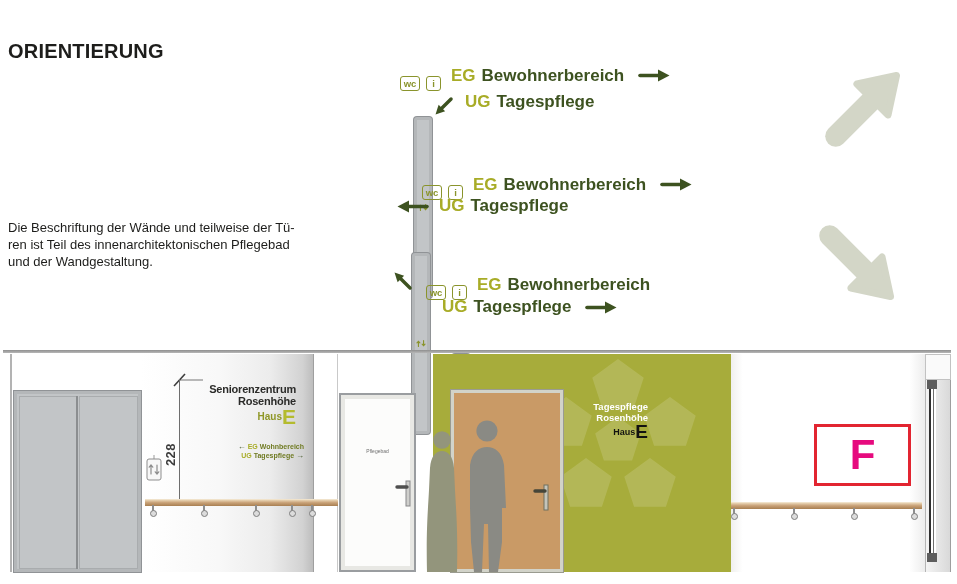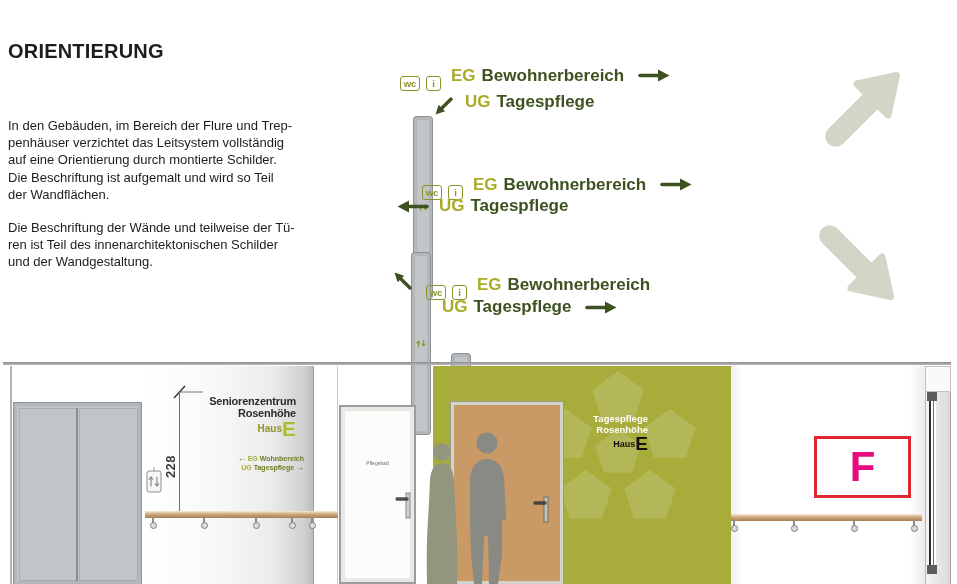--- a/index.html
+++ b/index.html
@@ -22,21 +22,21 @@
         height:15px;min-width:15px;padding:0 2px;border:1.6px solid #8a942c;border-radius:3px;
         color:#8a942c;font-size:9.5px;font-weight:bold;line-height:1;flex:none;margin-top:16px;}
   .ibox.wc{width:20px;}
   .ibox.lift{width:18px;padding:0;}
   svg.arr{flex:none;display:block;}
 
   
   .big-arrow{position:absolute;}
 
   
-  .drawing{position:absolute;left:0;top:362px;width:957px;height:222px;}
+  .drawing{position:absolute;left:0;top:350px;width:957px;height:222px;}
   .topline{position:absolute;left:3px;top:0;width:948px;height:3px;
            background:linear-gradient(to bottom,#8f8f8f,#b7b7b7);}
   .wall-grad{position:absolute;left:141px;top:4px;width:172px;height:218px;
              background:linear-gradient(to right,#ffffff 0%,#f8f8f8 45%,#ececec 75%,#d2d2d2 94%,#bdbdbd 100%);}
   .wall-right{position:absolute;left:731px;top:4px;width:194px;height:218px;
               background:linear-gradient(to right,#f0f0ee 0%,#ffffff 6%,#ffffff 92%,#ededed 100%);}
   .joint{position:absolute;top:4px;width:1px;height:218px;}
   .lift{position:absolute;left:14px;top:41px;width:127px;height:181px;box-sizing:border-box;
         background:#c2c5c7;border:3px solid #b4b7b9;box-shadow:0 0 0 1px #909396;}
   .lift-panel{position:absolute;top:2px;bottom:0;width:57px;
@@ -86,27 +86,22 @@
   .leftline{position:absolute;left:10px;top:4px;width:2px;height:218px;background:#b3b3b3;}
 </style>
 </head>
 <body>
 
 <div class="page">
 
   <div class="doc-title">
     <div>ORIENTIERUNG</div>
   </div>
-  <div class="para p1">In den Gebäuden, im Bereich der Flure und Trep-
-penhäuser verzichtet das Leitsystem vollständig
-auf eine Orientierung durch montierte Schilder.
-Die Beschriftung ist aufgemalt und wird so Teil
-der Wandflächen.</div>
   <div class="para p2">Die Beschriftung der Wände und teilweise der Tü-
-ren ist Teil des innenarchitektonischen Schilder
+ren ist Teil des innenarchitektonischen Pflegebad
 und der Wandgestaltung.</div>
 
   <div class="sign-row" style="left:400px;top:60px;">
     <span class="ibox wc">wc</span>
     <span class="ibox">i</span>
     <span class="ibox lift">
       <svg width="14" height="11" viewBox="0 0 14 11">
           <g stroke="#8a942c" stroke-width="1.3" fill="none" stroke-linecap="round">
             <path d="M4 9 V3 M2.3 4.8 L4 3 L5.7 4.8"></path>
             <path d="M10 2 V8 M8.3 6.2 L10 8 L11.7 6.2"></path>

